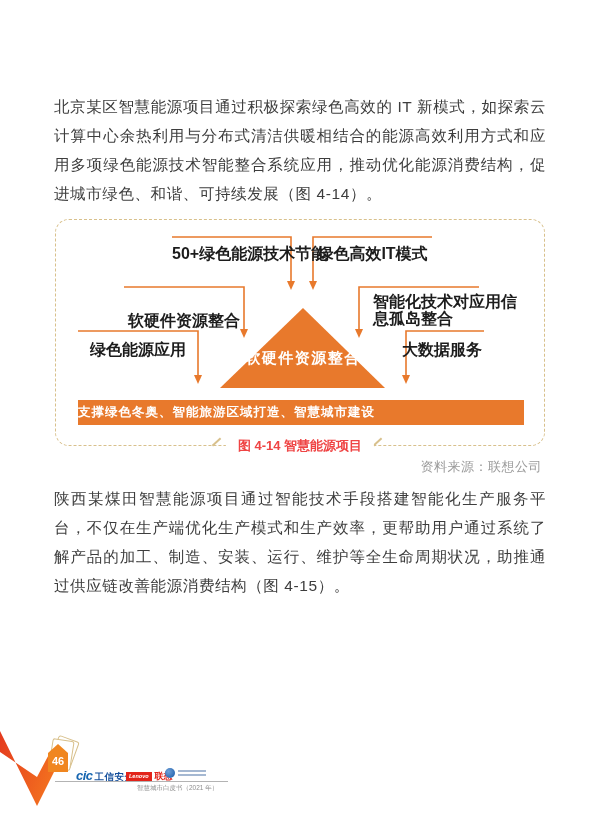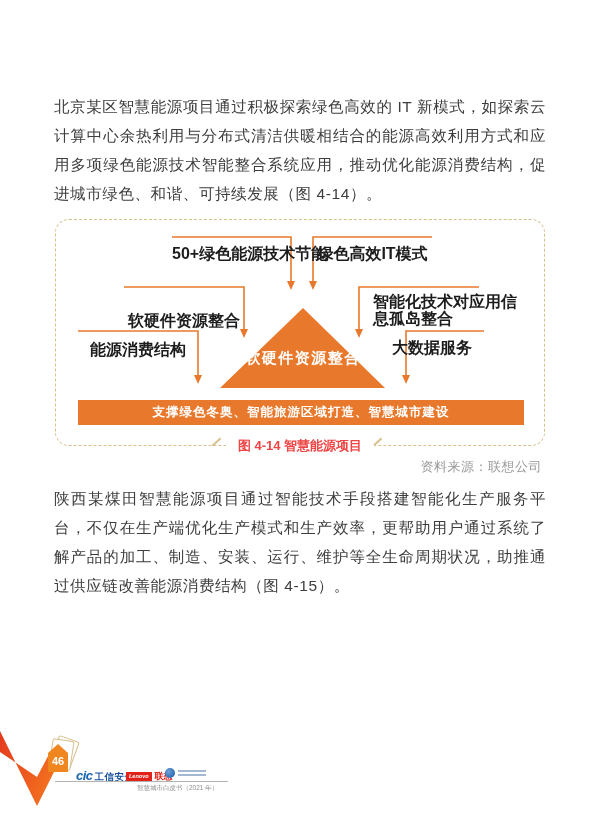--- a/index.html
+++ b/index.html
@@ -33,28 +33,28 @@
   .banner{fill:var(--orange);}
   .diagram-label{
     position:absolute;font-size:16px;font-weight:700;color:#1c1c1c;
     line-height:17px;white-space:nowrap;
   }
   .lbl-a{left:116px;top:25px;width:119px;text-align:center;}
   .lbl-b{left:257px;top:25px;width:119px;text-align:center;}
   .lbl-c{left:68px;top:75px;width:120px;text-align:center;margin-top:17px;}
   .lbl-d{left:317px;top:73px;width:150px;white-space:normal;}
   .lbl-e{left:22px;top:121px;width:120px;text-align:center;}
-  .lbl-f{left:336px;top:121px;width:78px;text-align:center;font-family:Liberation Mono, monospace;}
+  .lbl-f{left:346px;top:121px;width:78px;text-align:center;}
   .tri-label{
     position:absolute;left:172px;top:129px;width:150px;text-align:center;
     font-size:15px;font-weight:700;color:#ffffff;letter-spacing:1.5px;
   }
   .banner-label{
     position:absolute;left:22px;top:180px;width:446px;height:17px;
-    line-height:25px;text-align:center;font-size:12.5px;font-weight:700;
+    line-height:25px;font-size:12.5px;font-weight:700;
     color:#ffffff;letter-spacing:1px;white-space:nowrap;
   }
   .tick{
     position:absolute;width:11px;height:2px;background:var(--tan);
     transform:rotate(-42deg);
   }
   .tick-left{left:155px;top:221px;}
   .tick-right{left:316px;top:221px;}
   .figure-caption{
     position:absolute;left:50%;bottom:-10px;transform:translateX(-50%);
@@ -119,21 +119,21 @@
       <polygon class="arrow" points="346,155 354,155 350,164"></polygon>
 
       <polygon class="tri" points="247,88 164,168 329,168"></polygon>
       <rect class="banner" x="22" y="180" width="446" height="25"></rect>
     </svg>
 
     <div class="diagram-label lbl-a">50+绿色能源技术节能</div>
     <div class="diagram-label lbl-b">绿色高效IT模式</div>
     <div class="diagram-label lbl-c">软硬件资源整合</div>
     <div class="diagram-label lbl-d">智能化技术对应用信息孤岛整合</div>
-    <div class="diagram-label lbl-e">能源消费结构</div>
+    <div class="diagram-label lbl-e">绿色能源应用</div>
     <div class="diagram-label lbl-f">大数据服务</div>
 
     <div class="tri-label">软硬件资源整合</div>
     <div class="banner-label">支撑绿色冬奥、智能旅游区域打造、智慧城市建设</div>
 
     <div class="tick tick-left"></div>
     <div class="tick tick-right"></div>
     <div class="figure-caption">图 4-14 智慧能源项目</div>
   </div>
 

